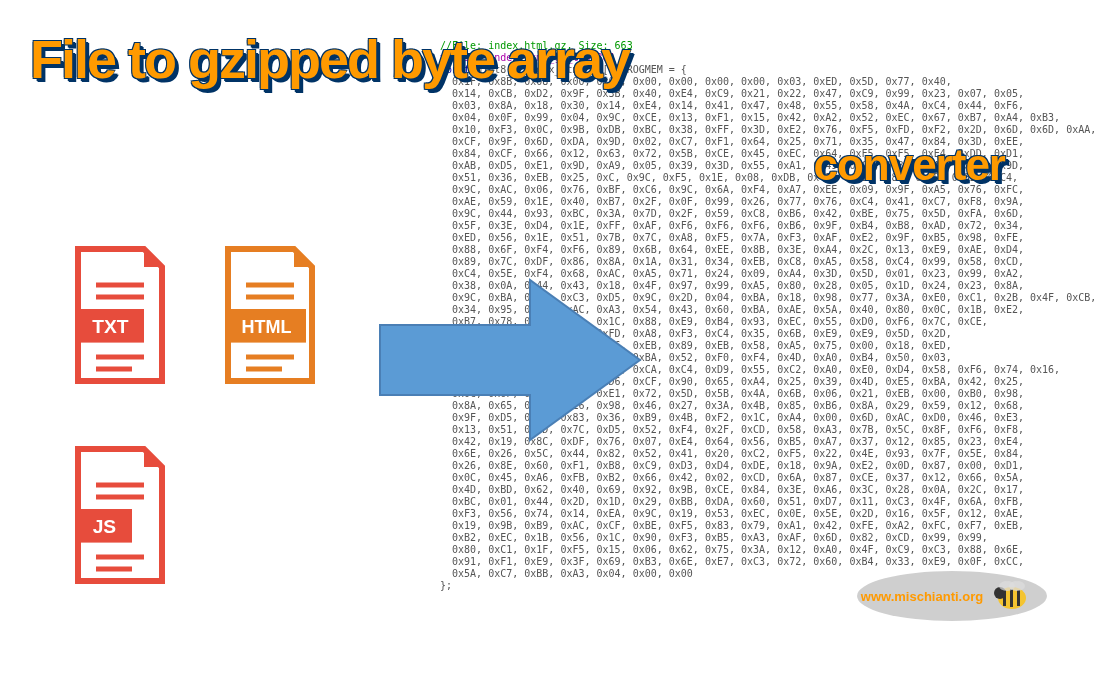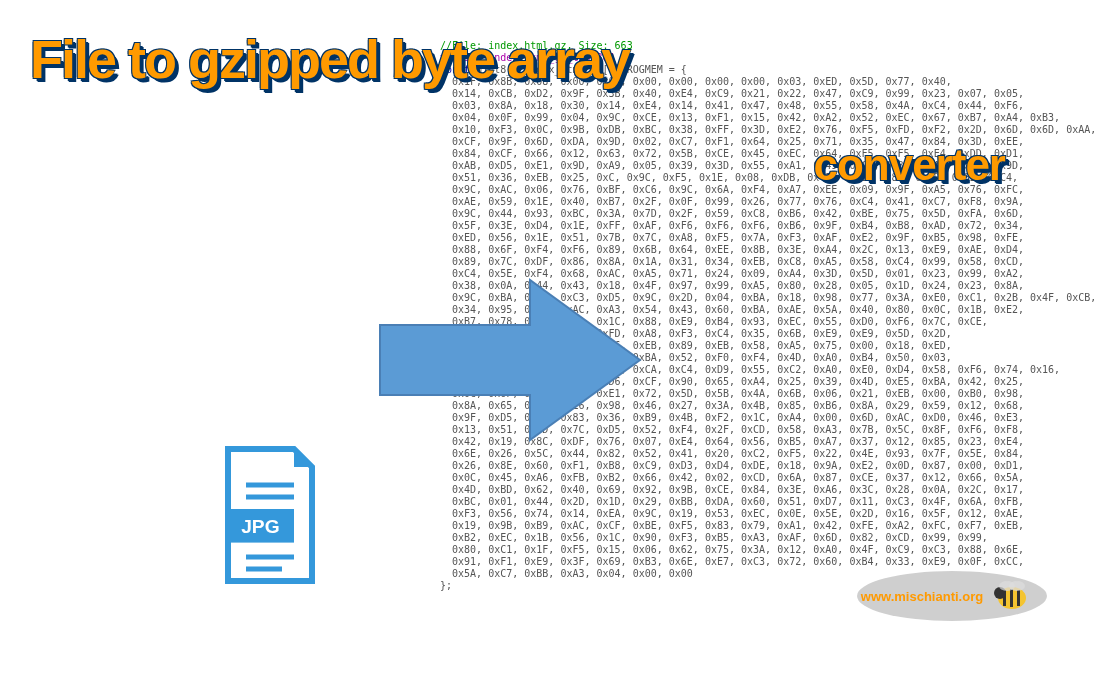--- a/index.html
+++ b/index.html
@@ -69,30 +69,54 @@
   0xF3, 0x56, 0x74, 0x14, 0xEA, 0x9C, 0x19, 0x53, 0xEC, 0x0E, 0x5E, 0x2D, 0x16, 0x5F, 0x12, 0xAE,
   0x19, 0x9B, 0xB9, 0xAC, 0xCF, 0xBE, 0xF5, 0x83, 0x79, 0xA1, 0x42, 0xFE, 0xA2, 0xFC, 0xF7, 0xEB,
   0xB2, 0xEC, 0x1B, 0x56, 0x1C, 0x90, 0xF3, 0xB5, 0xA3, 0xAF, 0x6D, 0x82, 0xCD, 0x99, 0x99,
   0x80, 0xC1, 0x1F, 0xF5, 0x15, 0x06, 0x62, 0x75, 0x3A, 0x12, 0xA0, 0x4F, 0xC9, 0xC3, 0x88, 0x6E,
   0x91, 0xF1, 0xE9, 0x3F, 0x69, 0xB3, 0x6E, 0xE7, 0xC3, 0x72, 0x60, 0xB4, 0x33, 0xE9, 0x0F, 0xCC,
   0x5A, 0xC7, 0xBB, 0xA3, 0x04, 0x00, 0x00</span>
 <span>};</span>
 </div>
 
 <div class="icons">
-<div class="file-icon jpg">
+<div class="file-icon txt">
 <svg viewBox="0 0 100 120">
-        <path d="M15 5 L70 5 L85 20 L85 115 L15 115 Z" fill="none" stroke="#3498db" stroke-width="5"></path>
-        <path d="M70 5 L70 20 L85 20 Z" fill="#3498db"></path>
-        <rect x="15" y="55" width="55" height="28" fill="#3498db"></rect>
-        <text x="42" y="75" fill="#fff" font-size="16" font-weight="bold" text-anchor="middle">JPG</text>
-        <line x1="30" y1="35" x2="70" y2="35" stroke="#3498db" stroke-width="4"></line>
-        <line x1="30" y1="45" x2="70" y2="45" stroke="#3498db" stroke-width="4"></line>
-        <line x1="30" y1="95" x2="70" y2="95" stroke="#3498db" stroke-width="4"></line>
-        <line x1="30" y1="105" x2="60" y2="105" stroke="#3498db" stroke-width="4"></line>
+        <path d="M15 5 L70 5 L85 20 L85 115 L15 115 Z" fill="none" stroke="#e74c3c" stroke-width="5"></path>
+        <path d="M70 5 L70 20 L85 20 Z" fill="#e74c3c"></path>
+        <rect x="15" y="55" width="55" height="28" fill="#e74c3c"></rect>
+        <text x="42" y="75" fill="#fff" font-size="16" font-weight="bold" text-anchor="middle">TXT</text>
+        <line x1="30" y1="35" x2="70" y2="35" stroke="#e74c3c" stroke-width="4"></line>
+        <line x1="30" y1="45" x2="70" y2="45" stroke="#e74c3c" stroke-width="4"></line>
+        <line x1="30" y1="95" x2="70" y2="95" stroke="#e74c3c" stroke-width="4"></line>
+        <line x1="30" y1="105" x2="60" y2="105" stroke="#e74c3c" stroke-width="4"></line>
+      </svg>
+</div>
+<div class="file-icon html">
+<svg viewBox="0 0 100 120">
+        <path d="M15 5 L70 5 L85 20 L85 115 L15 115 Z" fill="none" stroke="#e67e22" stroke-width="5"></path>
+        <path d="M70 5 L70 20 L85 20 Z" fill="#e67e22"></path>
+        <rect x="15" y="55" width="65" height="28" fill="#e67e22"></rect>
+        <text x="47" y="75" fill="#fff" font-size="15" font-weight="bold" text-anchor="middle">HTML</text>
+        <line x1="30" y1="35" x2="70" y2="35" stroke="#e67e22" stroke-width="4"></line>
+        <line x1="30" y1="45" x2="70" y2="45" stroke="#e67e22" stroke-width="4"></line>
+        <line x1="30" y1="95" x2="70" y2="95" stroke="#e67e22" stroke-width="4"></line>
+        <line x1="30" y1="105" x2="60" y2="105" stroke="#e67e22" stroke-width="4"></line>
+      </svg>
+</div>
+<div class="file-icon js">
+<svg viewBox="0 0 100 120">
+        <path d="M15 5 L70 5 L85 20 L85 115 L15 115 Z" fill="none" stroke="#e74c3c" stroke-width="5"></path>
+        <path d="M70 5 L70 20 L85 20 Z" fill="#e74c3c"></path>
+        <rect x="15" y="55" width="45" height="28" fill="#e74c3c"></rect>
+        <text x="37" y="75" fill="#fff" font-size="16" font-weight="bold" text-anchor="middle">JS</text>
+        <line x1="30" y1="35" x2="70" y2="35" stroke="#e74c3c" stroke-width="4"></line>
+        <line x1="30" y1="45" x2="70" y2="45" stroke="#e74c3c" stroke-width="4"></line>
+        <line x1="30" y1="95" x2="70" y2="95" stroke="#e74c3c" stroke-width="4"></line>
+        <line x1="30" y1="105" x2="60" y2="105" stroke="#e74c3c" stroke-width="4"></line>
       </svg>
 </div>
 </div>
 
 <div class="arrow">
 <svg width="280" height="180" viewBox="0 0 280 180">
       <path d="M10 55 L160 55 L160 10 L270 90 L160 170 L160 125 L10 125 Z" fill="#5b9bd5" stroke="#4a7fb5" stroke-width="2"></path>
     </svg>
 </div>
 

